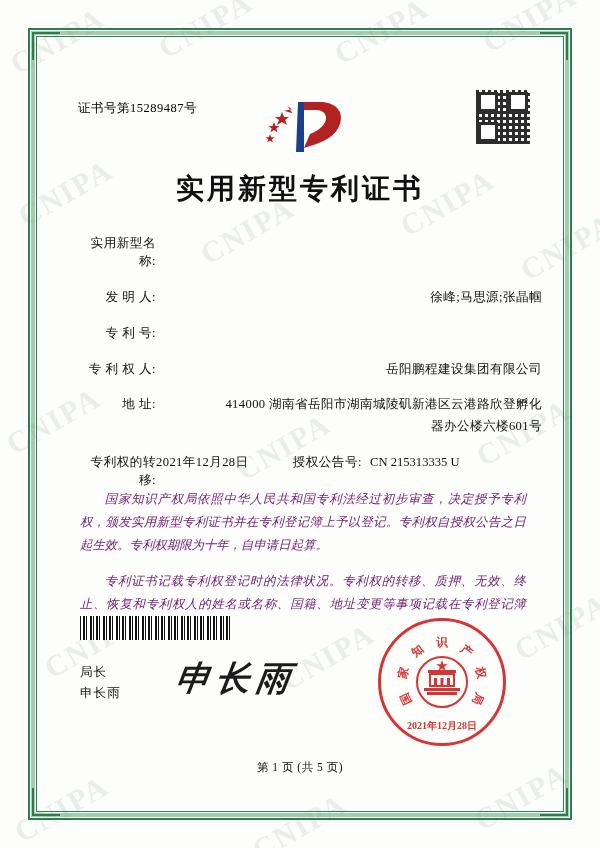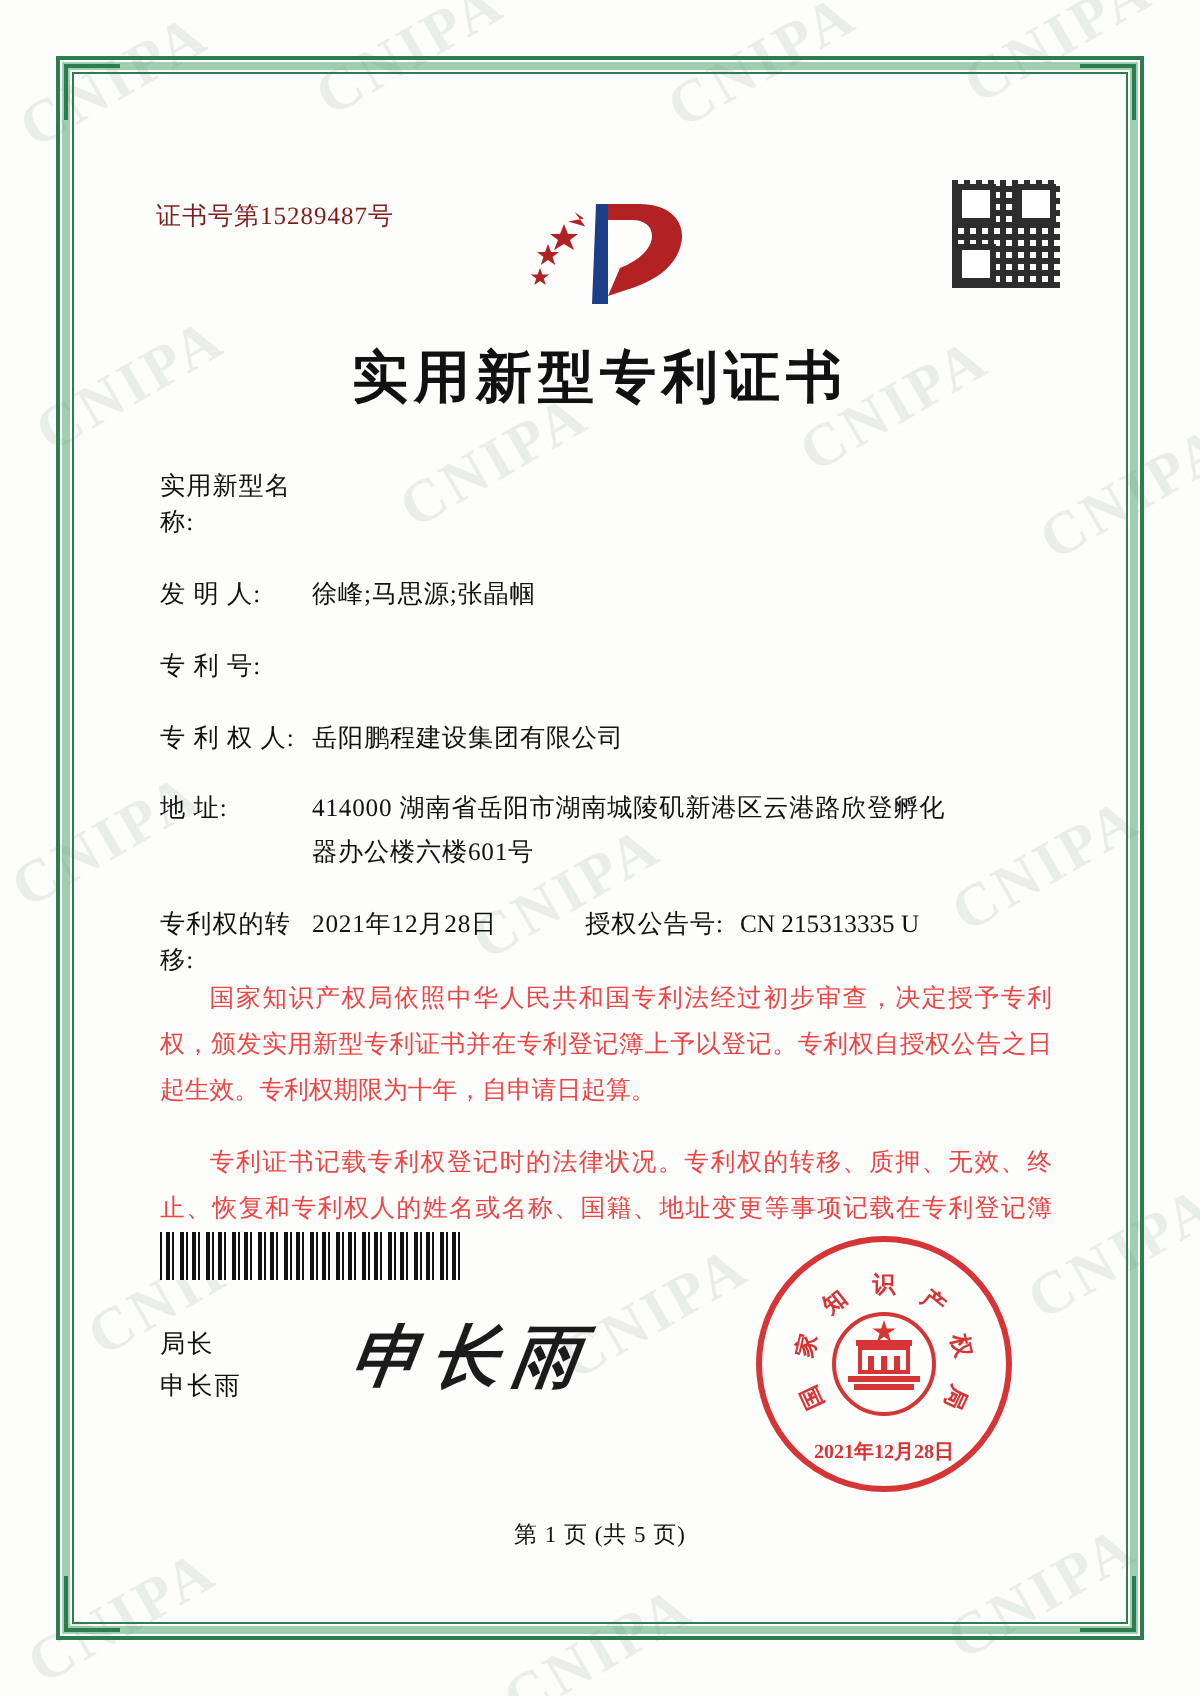--- a/index.html
+++ b/index.html
@@ -76,21 +76,21 @@
     left: 48px; top: 48px; right: 48px; bottom: 48px;
     z-index: 3;
   }
 
   
   .cert-no {
     position: absolute;
     left: 30px;
     top: 52px;
     font-size: 12.5px;
-    color: #7f1d1d;
+    color: #000000;
     letter-spacing: .5px;
   }
   .qr {
     position: absolute;
     right: 22px;
     top: 42px;
     width: 54px;
     height: 54px;
     background-color: #fff;
     background-image:
@@ -140,20 +140,21 @@
   }
 
   
   .fields {
     position: absolute;
     left: 32px;
     right: 10px;
     top: 186px;
     font-size: 12.6px;
     color: #111;
+    text-align: right;
   }
   .frow {
     display: flex;
     align-items: baseline;
     margin-bottom: 17.5px;
     line-height: 1.45;
   }
   .flabel {
     width: 76px;
     flex: 0 0 76px;
@@ -178,22 +179,23 @@
   }
 
   
   .paras {
     position: absolute;
     left: 32px;
     right: 26px;
     top: 428px;
     font-size: 12.4px;
     line-height: 1.85;
-    color: #ef4444;
+    color: #701a75;
     text-align: justify;
+    font-style: italic;
   }
   .para { text-indent: 2em; margin-bottom: 3px; }
 
   
   .barcode {
     position: absolute;
     left: 32px;
     top: 568px;
     width: 152px;
     height: 24px;

